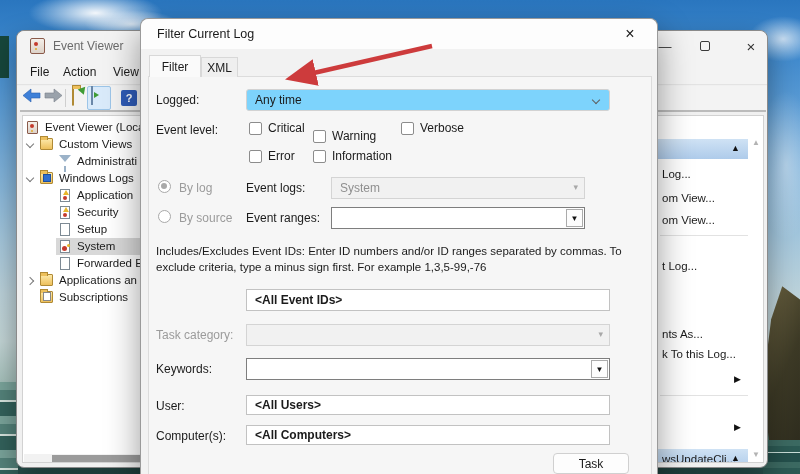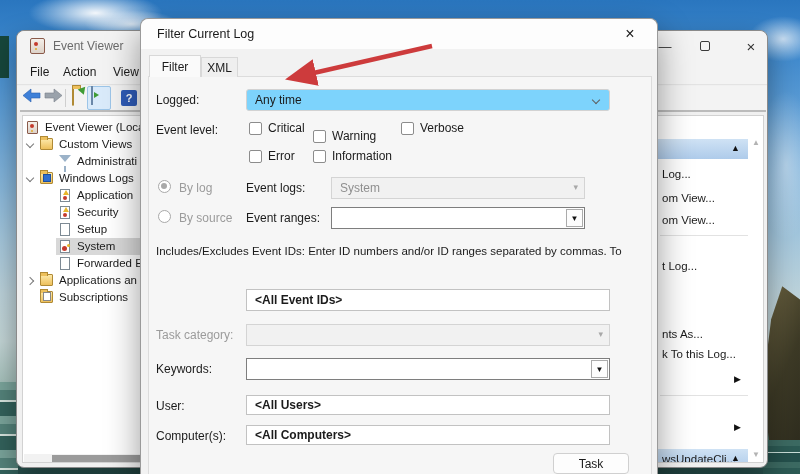--- a/index.html
+++ b/index.html
@@ -287,20 +287,21 @@
     <span class="radio" style="left:17px;top:191px;"></span>
     <span class="lbl dis" style="left:38px;top:192px;">By source</span>
     <span class="lbl" style="left:105px;top:192px;">Event ranges:</span>
     <div class="combo-btn" style="left:190px;top:188px;width:254px;height:22px;">
       <span class="btn">
           <span>▼</span>
         </span>
     </div>
 
     <span class="help" style="left:15px;top:226px;">Includes/Excludes Event IDs: Enter ID numbers and/or ID ranges separated by commas. To</span>
+    <span class="help" style="left:15px;top:242px;">exclude criteria, type a minus sign first. For example 1,3,5-99,-76</span>
 
     <input class="field" style="left: 105px; top: 270px; width: 364px; height: 22px;" value="&lt;All Event IDs&gt;">
 
     <span class="lbl dis" style="left:15px;top:309px;">Task category:</span>
     <div class="combo-dis" style="left:105px;top:305px;width:364px;height:22px;">
       <span class="darr">▾</span>
     </div>
 
     <span class="lbl" style="left:15px;top:343px;">Keywords:</span>
     <div class="combo-btn" style="left:105px;top:339px;width:364px;height:22px;">

